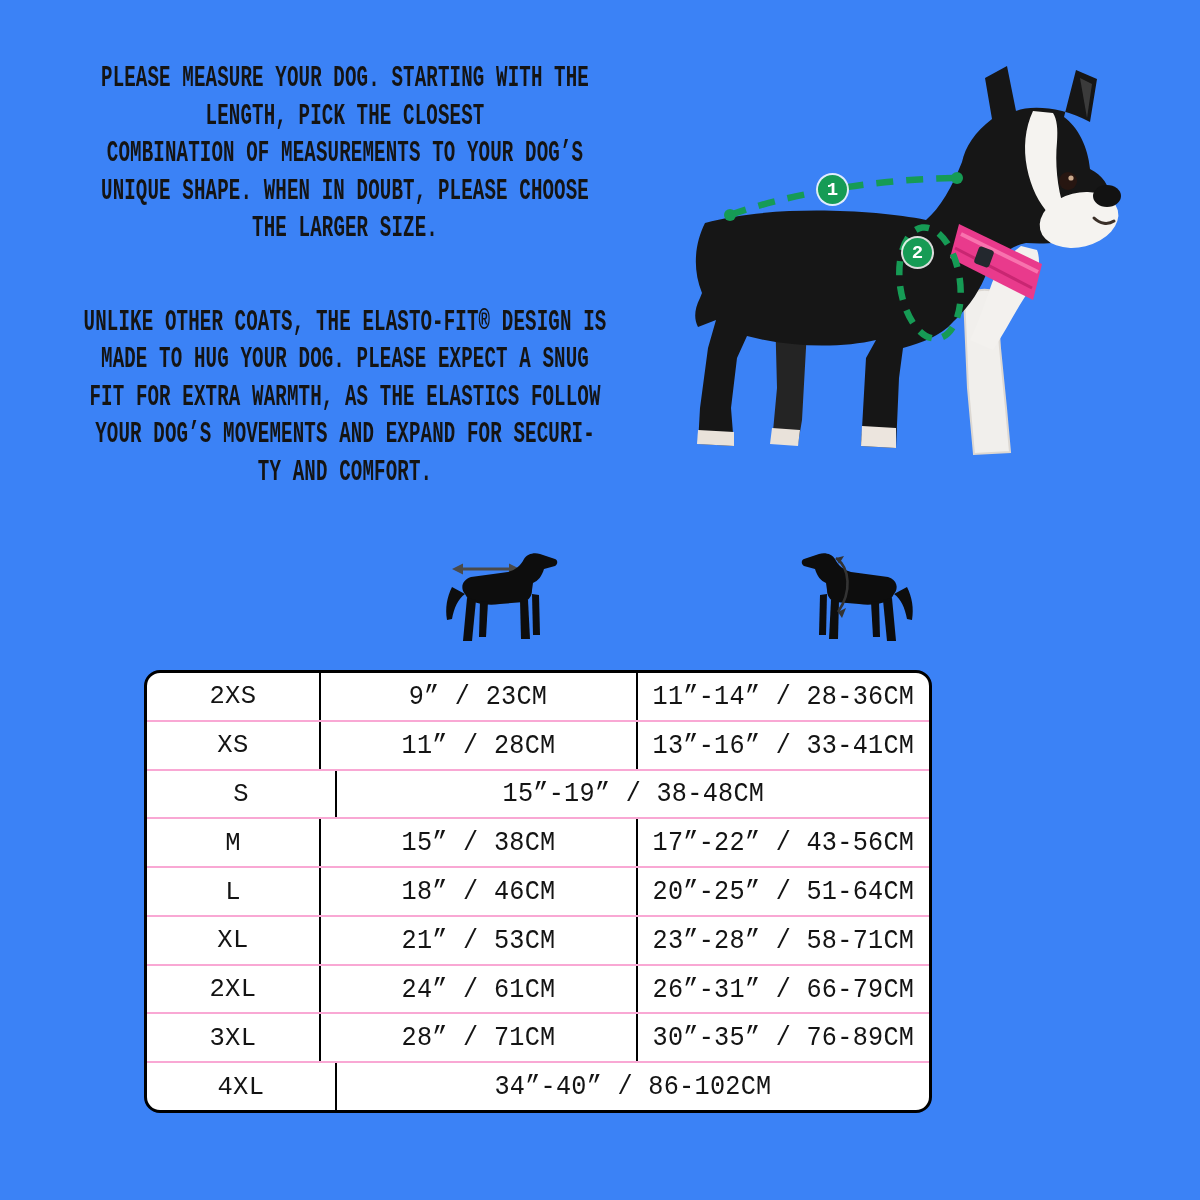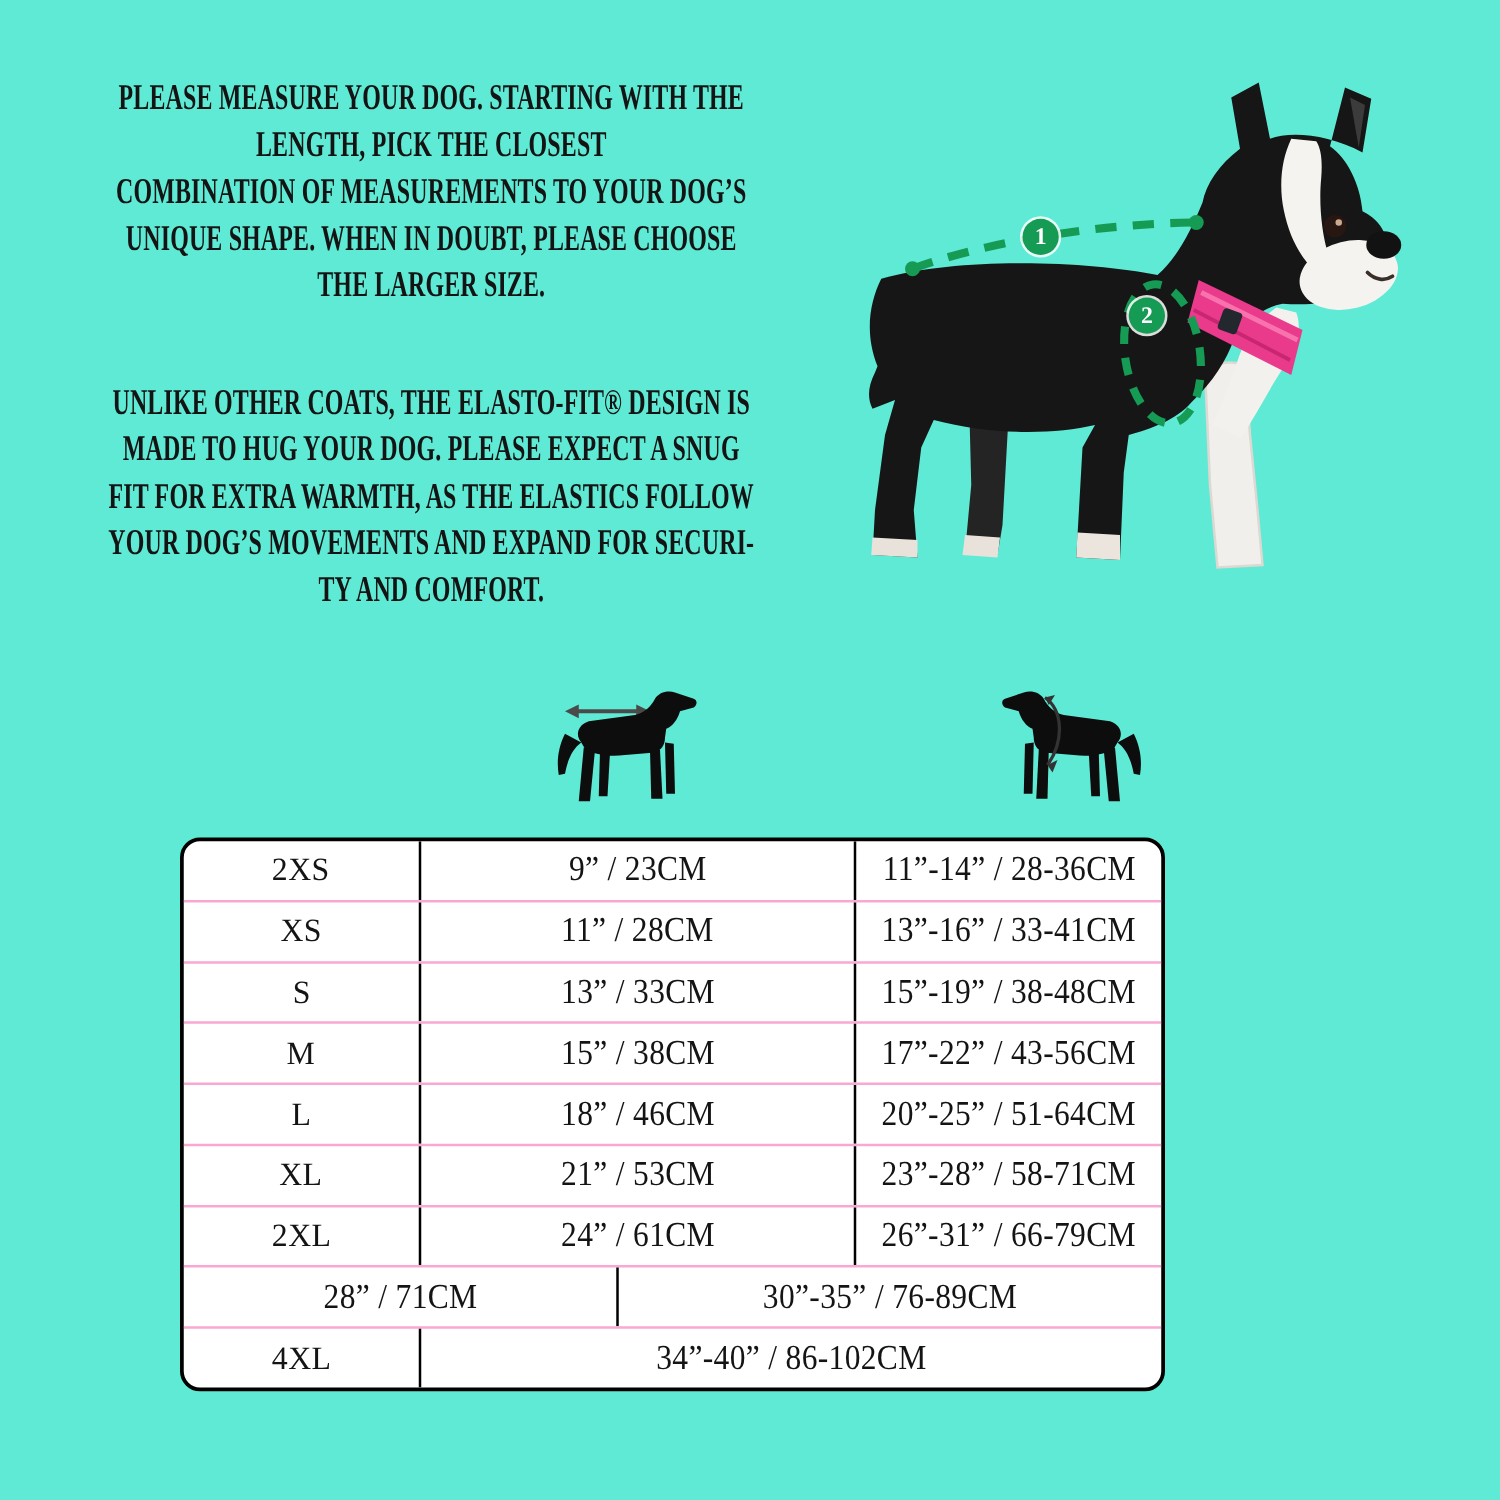--- a/index.html
+++ b/index.html
@@ -1,18 +1,18 @@
 <!DOCTYPE html>
 <html><head>
 <meta charset="utf-8">
 <style>
   html,body{margin:0;padding:0;background:#fff;}
   .canvas{
-    position:relative;width:1200px;height:1200px;background:#5eead4;
-    font-family:Liberation Serif, serif;overflow:hidden;color:#141414;
+    position:relative;width:1200px;height:1200px;background:#3b82f6;
+    font-family:Liberation Mono, monospace;overflow:hidden;color:#141414;
   }
   
   .intro{
     position:absolute;left:-95px;top:60px;width:880px;
     text-align:center;font-weight:bold;font-size:29px;line-height:37.5px;
     letter-spacing:0.2px;color:#141414;
     transform:scaleX(0.66);transform-origin:50% 0;
   }
   .intro .para2{margin-top:56px;}
   .intro div{white-space:nowrap;}
@@ -185,23 +185,20 @@
           <span>11” / 28CM</span>
         </div>
       <div class="t-cell c-girth">
           <span>13”-16” / 33-41CM</span>
         </div>
     </div>
     <div class="t-row">
       <div class="t-cell c-size">
           <span>S</span>
         </div>
-      <div class="t-cell c-len">
-          <span>13” / 33CM</span>
-        </div>
       <div class="t-cell c-girth">
           <span>15”-19” / 38-48CM</span>
         </div>
     </div>
     <div class="t-row">
       <div class="t-cell c-size">
           <span>M</span>
         </div>
       <div class="t-cell c-len">
           <span>15” / 38CM</span>
@@ -237,20 +234,23 @@
           <span>2XL</span>
         </div>
       <div class="t-cell c-len">
           <span>24” / 61CM</span>
         </div>
       <div class="t-cell c-girth">
           <span>26”-31” / 66-79CM</span>
         </div>
     </div>
     <div class="t-row">
+      <div class="t-cell c-size">
+          <span>3XL</span>
+        </div>
       <div class="t-cell c-len">
           <span>28” / 71CM</span>
         </div>
       <div class="t-cell c-girth">
           <span>30”-35” / 76-89CM</span>
         </div>
     </div>
     <div class="t-row">
       <div class="t-cell c-size">
           <span>4XL</span>

